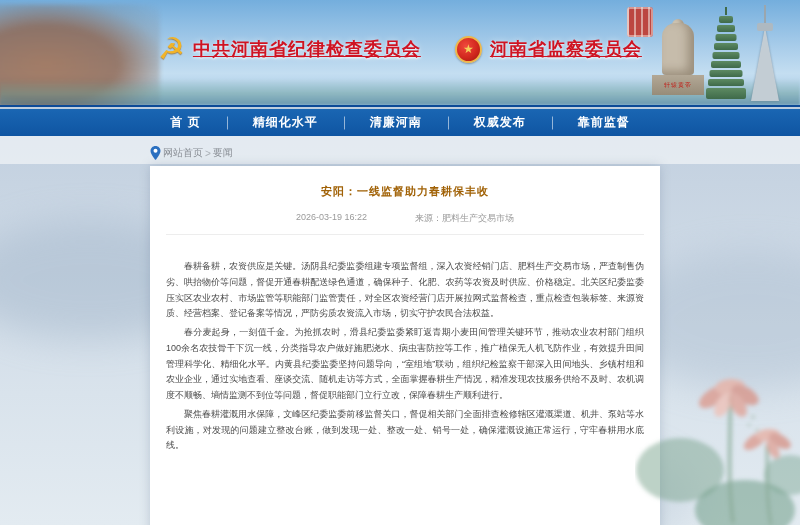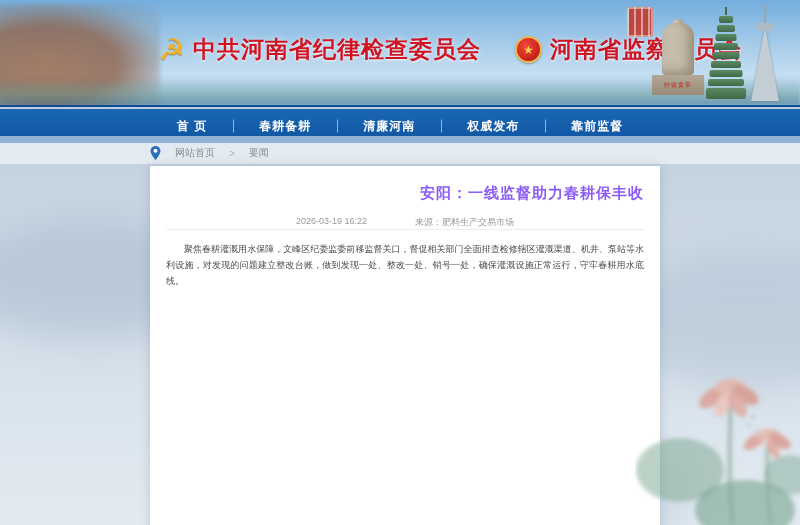--- a/index.html
+++ b/index.html
@@ -18,22 +18,22 @@
     background:linear-gradient(180deg,#74aedd 0%,#a9cdea 45%,#c4def1 70%,#9cc2de 100%); overflow:hidden;
     border-bottom:2px solid #0d4a97; }
   .cliff { position:absolute; left:-30px; top:4px; width:190px; height:110px;
     background:radial-gradient(ellipse at 40% 55%, #9a5e3a 0%, #8a5a40 45%, rgba(122,94,74,.25) 75%, rgba(122,150,190,0) 100%);
     filter:blur(2px); opacity:.75; }
   .waterband { position:absolute; left:0; bottom:0; width:100%; height:26px;
     background:linear-gradient(180deg, rgba(126,168,150,0) 0%, rgba(110,160,150,.45) 55%, rgba(70,120,140,.55) 100%);
     filter:blur(1px); }
   .org-row { position:absolute; left:158px; top:34px; display:flex; align-items:center; gap:34px; }
   .org { display:flex; align-items:center; gap:8px; }
-  .org-title { color:#cf1322; font-size:23px; font-weight:bold; letter-spacing:1px;
-    text-shadow:0 1px 2px rgba(255,255,255,.75), 0 0 6px rgba(255,255,255,.5); white-space:nowrap; }
+  .org-title { color:#cf1322; font-size:18px; font-weight:bold; letter-spacing:1px;
+    text-shadow:0 1px 2px rgba(255,255,255,.75), 0 0 6px rgba(255,255,255,.5); white-space:nowrap;text-decoration:underline; }
   .party-emblem { font-size:30px; color:#f2b428; line-height:1;
     text-shadow:0 1px 1px rgba(140,80,0,.6); }
   .national-emblem { width:27px; height:27px; border-radius:50%;
     background:radial-gradient(circle at 38% 35%, #f0493c 0%, #d2281e 55%, #9e150e 100%);
     border:2px solid #edb84c; display:flex; align-items:center; justify-content:center;
     color:#f5cf5a; font-size:12px; line-height:1; box-shadow:0 1px 2px rgba(0,0,0,.3); }
   .seal { position:absolute; left:627px; top:7px; width:26px; height:30px; border-radius:3px;
     background:#c23a30; opacity:.9;
     background-image:repeating-linear-gradient(90deg, rgba(255,240,230,.55) 0 2px, rgba(194,58,48,0) 2px 7px);
     box-shadow:inset 0 0 0 2px rgba(255,235,225,.5); }
@@ -54,44 +54,44 @@
   .tower { position:absolute; left:748px; bottom:4px; width:34px; height:96px; }
   .tower .body { position:absolute; left:50%; transform:translateX(-50%); bottom:0;
     width:0; height:0; border-left:14px solid transparent; border-right:14px solid transparent;
     border-bottom:74px solid #c3cdd4; filter:drop-shadow(0 0 1px rgba(90,110,125,.6)); }
   .tower .deck { position:absolute; left:50%; transform:translateX(-50%); bottom:70px;
     width:16px; height:8px; background:#aeb9c1; border-radius:2px; }
   .tower .mast { position:absolute; left:50%; transform:translateX(-50%); bottom:78px;
     width:2px; height:18px; background:#9aa6ae; }
 
   
-  .nav { position:absolute; left:0; top:109px; width:800px; height:34px;
+  .nav { position:absolute; left:0; top:109px; width:800px; height:27px;
     background:linear-gradient(#1a66b3,#0f55a2); display:flex; align-items:center;
     justify-content:center; gap:0; }
   .nav-item { color:#fff; font-size:12px; font-weight:bold; letter-spacing:1px;
     padding:0 26px; cursor:pointer; white-space:nowrap; position:relative; }
   .nav-item + .nav-item::before { content:""; position:absolute; left:0; top:50%;
     transform:translateY(-50%); width:1px; height:13px; background:rgba(255,255,255,.55); }
 
   
   .crumb-strip { position:absolute; left:0; top:136px; width:800px; height:28px;
     background:rgba(255,255,255,.55); }
-  .crumb { position:absolute; left:150px; top:146px; display:flex; align-items:center; gap:14px;
+  .crumb { position:absolute; left:150px; top:146px; display:flex; align-items:center; gap:2px;
     font-size:10px; color:#8a8f96; }
   .pin { width:11px; height:14px; display:inline-block; }
   .crumb a { color:#8a8f96; text-decoration:none; cursor:pointer; }
   .crumb .sep { color:#aab0b6; }
 
   
   .card { position:absolute; left:150px; top:166px; width:510px; height:380px;
     background:#ffffff; box-shadow:0 0 10px rgba(90,110,140,.28); padding:18px 16px 10px 16px; }
-  .a-title { text-align:right; font-size:15px; font-weight:bold; color:#8b5cf6;
+  .a-title { text-align:center; font-size:11px; font-weight:bold; color:#a16207;
     letter-spacing:1px; margin-bottom:13px; }
   .a-meta { display:flex; justify-content:center; gap:48px; font-size:9px; color:#9a9a9a;
-    border-bottom:1px solid #ededed; margin-bottom:12px; }
+    padding-bottom:9px; border-bottom:1px solid #ededed; margin-bottom:24px; }
   .a-body p { font-size:9px; line-height:1.75; color:#4a4a4a; text-indent:2em;
     text-align:justify; margin-bottom:3px; }
 
   
   .lotus { position:absolute; right:0; bottom:0; }
 </style>
 </head>
 <body>
 
 <div class="mist m1"></div>
@@ -138,21 +138,21 @@
 
   <div class="tower">
     <div class="body"></div>
     <div class="deck"></div>
     <div class="mast"></div>
   </div>
 </div>
 
 <div class="nav">
   <div class="nav-item">首 页</div>
-  <div class="nav-item">春耕备耕</div>
+  <div class="nav-item">精细化水平</div>
   <div class="nav-item">清廉河南</div>
   <div class="nav-item">权威发布</div>
   <div class="nav-item">靠前监督</div>
 </div>
 
 <div class="crumb-strip"></div>
 <div class="crumb">
   <svg class="pin" viewBox="0 0 11 14">
     <path d="M5.5 0C2.6 0 .5 2.2.5 4.9c0 3.4 5 9.1 5 9.1s5-5.7 5-9.1C10.5 2.2 8.4 0 5.5 0z" fill="#2a6fc0"></path>
     <circle cx="5.5" cy="4.8" r="2" fill="#fff"></circle>
@@ -162,20 +162,22 @@
   <a>要闻</a>
 </div>
 
 <div class="card">
   <div class="a-title">安阳：一线监督助力春耕保丰收</div>
   <div class="a-meta">
     <span>2026-03-19 16:22</span>
     <span>来源：肥料生产交易市场</span>
   </div>
   <div class="a-body">
+    <p>春耕备耕，农资供应是关键。汤阴县纪委监委组建专项监督组，深入农资经销门店、肥料生产交易市场，严查制售伪劣、哄抬物价等问题，督促开通春耕配送绿色通道，确保种子、化肥、农药等农资及时供应、价格稳定。北关区纪委监委压实区农业农村、市场监管等职能部门监管责任，对全区农资经营门店开展拉网式监督检查，重点检查包装标签、来源资质、经营档案、登记备案等情况，严防劣质农资流入市场，切实守护农民合法权益。</p>
+    <p>春分麦起身，一刻值千金。为抢抓农时，滑县纪委监委紧盯返青期小麦田间管理关键环节，推动农业农村部门组织100余名农技骨干下沉一线，分类指导农户做好施肥浇水、病虫害防控等工作，推广植保无人机飞防作业，有效提升田间管理科学化、精细化水平。内黄县纪委监委坚持问题导向，“室组地”联动，组织纪检监察干部深入田间地头、乡镇村组和农业企业，通过实地查看、座谈交流、随机走访等方式，全面掌握春耕生产情况，精准发现农技服务供给不及时、农机调度不顺畅、墒情监测不到位等问题，督促职能部门立行立改，保障春耕生产顺利进行。</p>
     <p>聚焦春耕灌溉用水保障，文峰区纪委监委前移监督关口，督促相关部门全面排查检修辖区灌溉渠道、机井、泵站等水利设施，对发现的问题建立整改台账，做到发现一处、整改一处、销号一处，确保灌溉设施正常运行，守牢春耕用水底线。</p>
 
   </div>
 </div>
 
 <svg class="lotus" width="165" height="150" viewBox="0 0 165 150">
   <defs>
       <filter id="soft">
         <feGaussianBlur stdDeviation="2.2"></feGaussianBlur>
       </filter>

